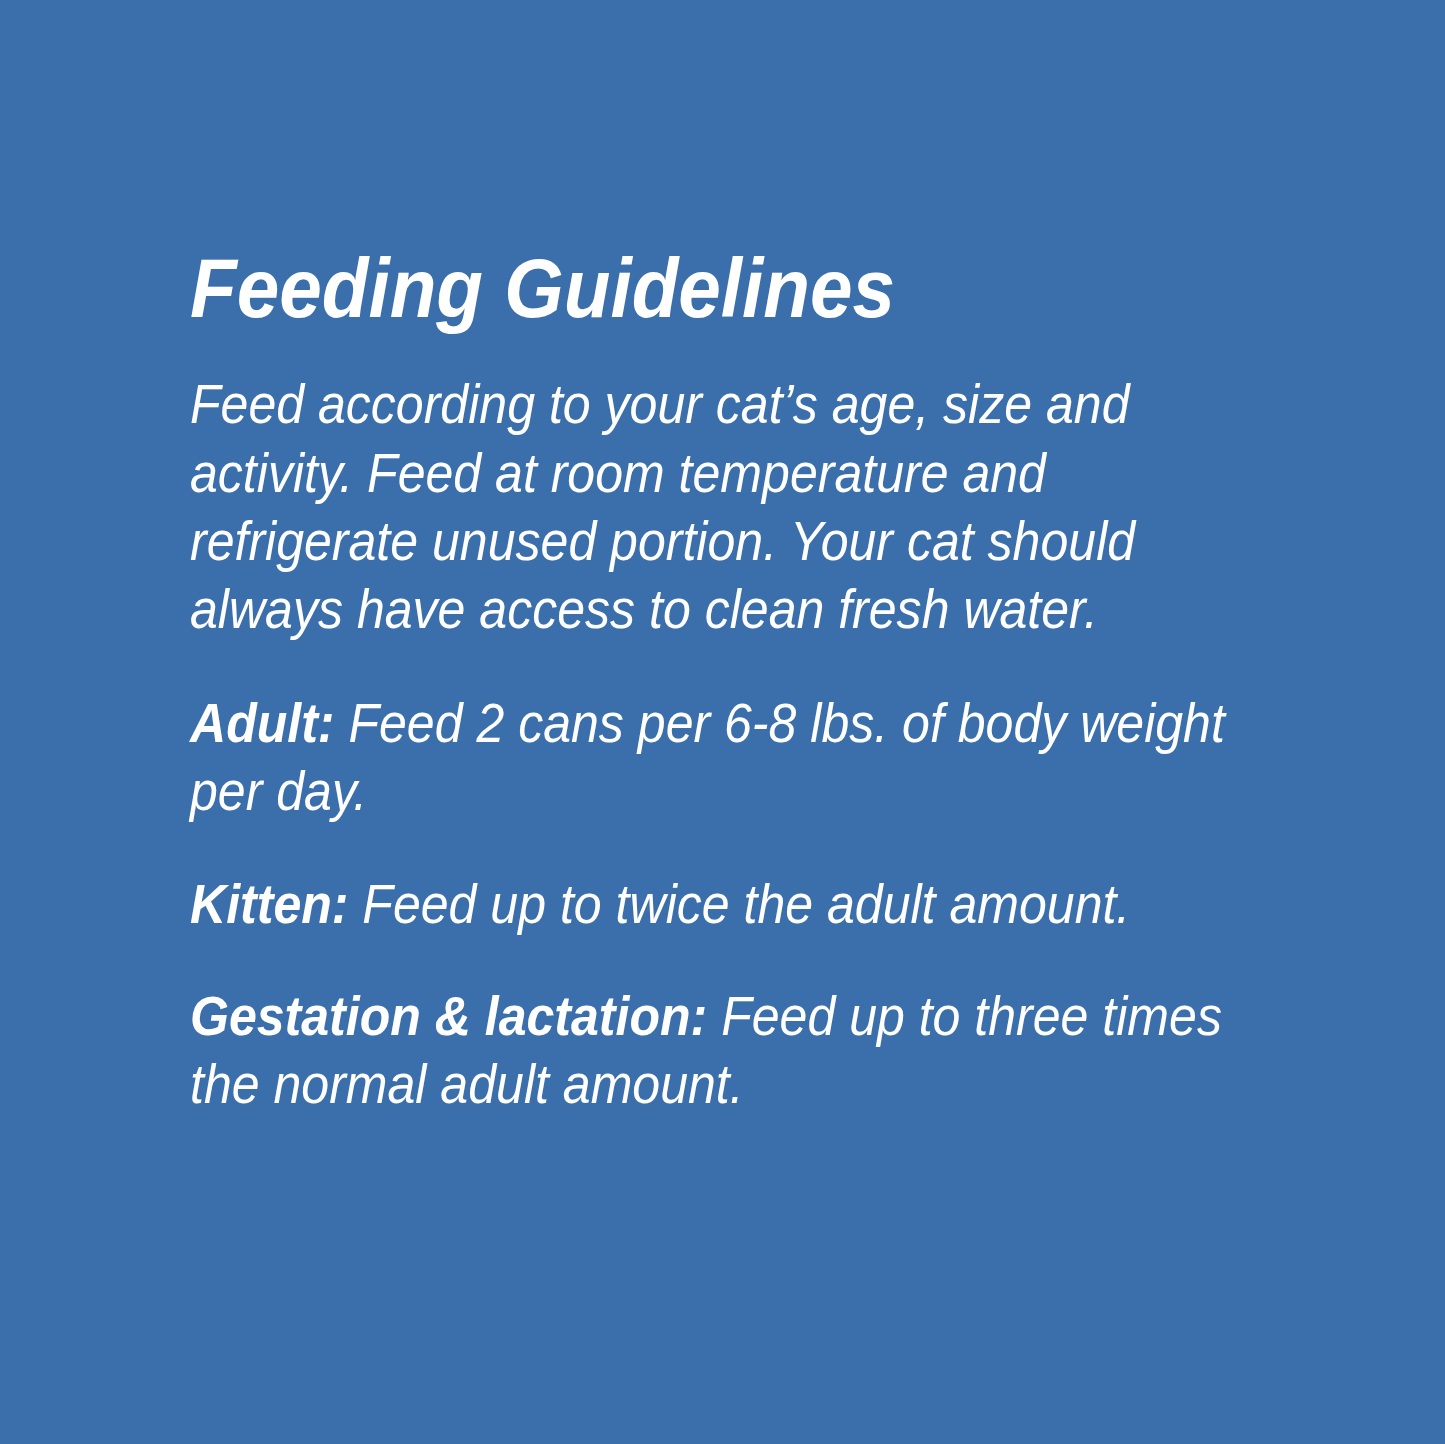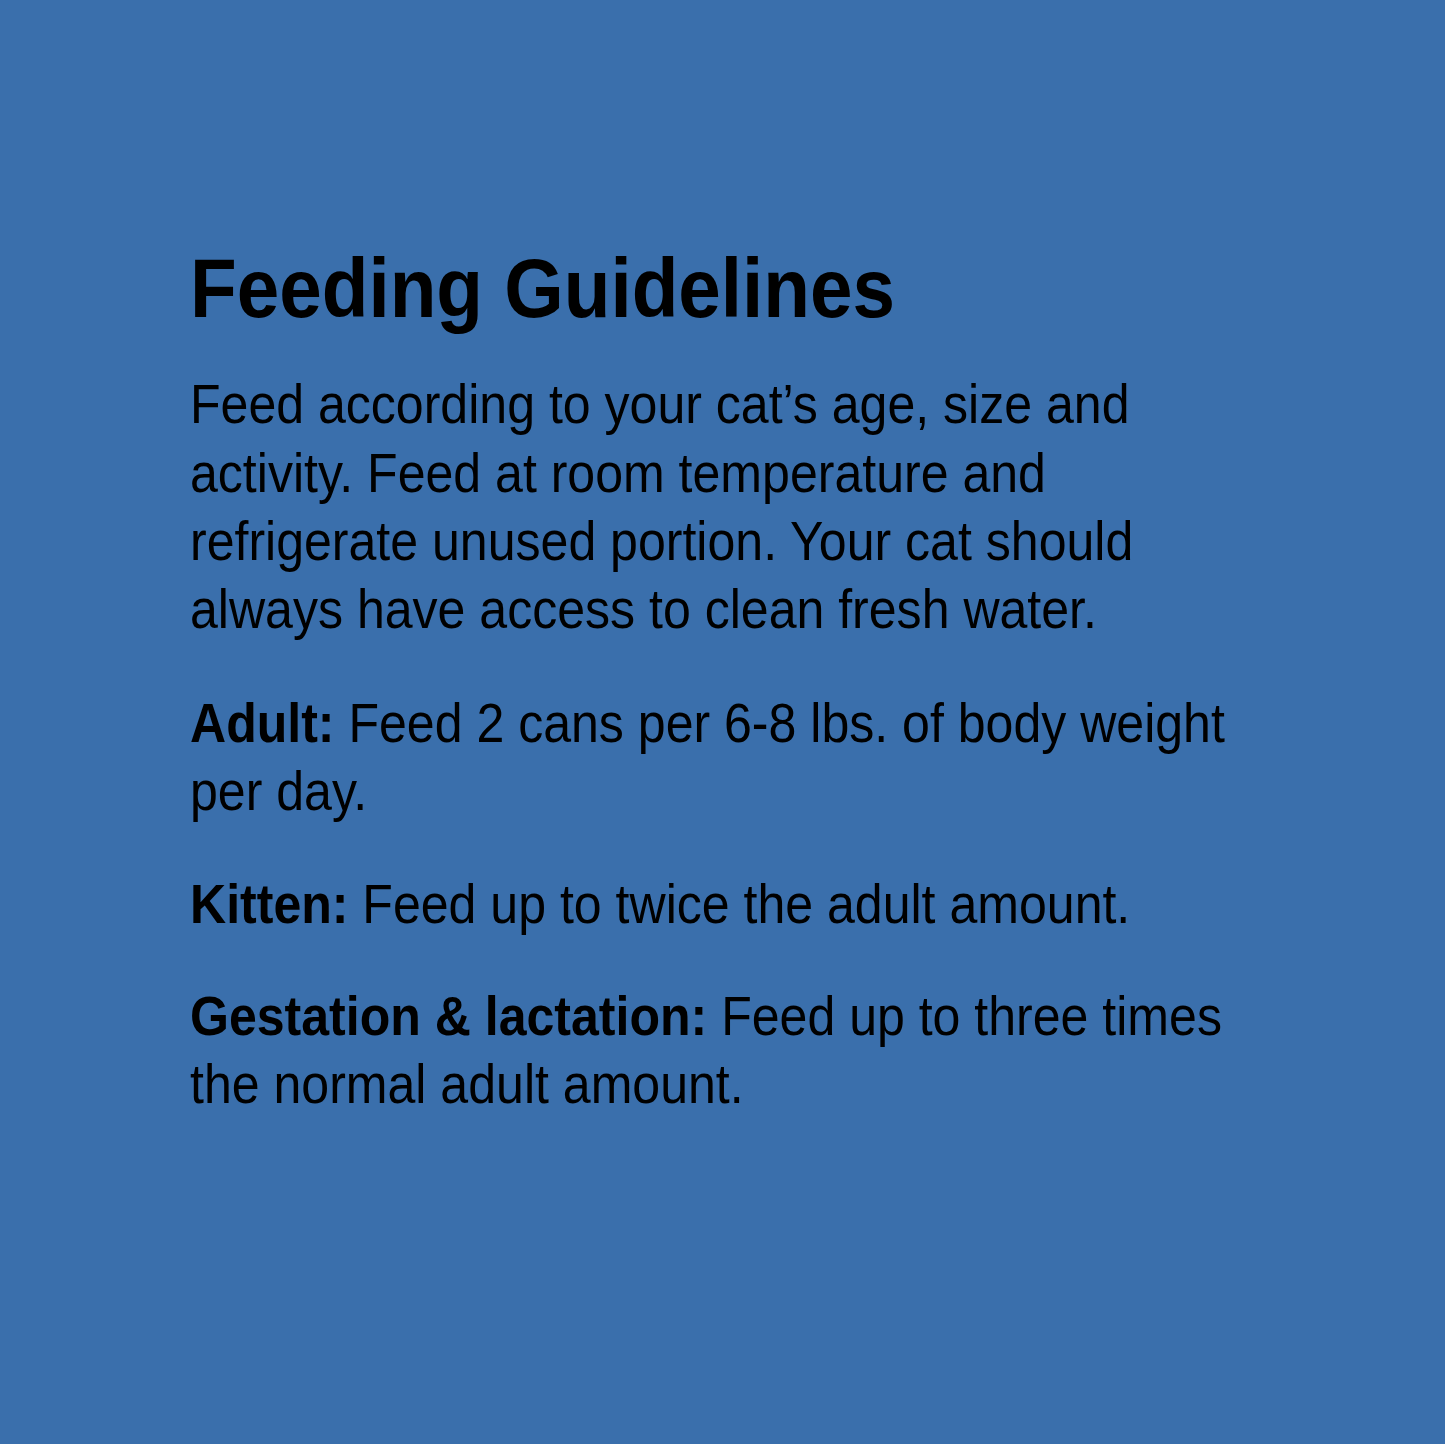--- a/index.html
+++ b/index.html
@@ -12,21 +12,22 @@
       background: #3a6fac;
       overflow: hidden;
       font-family: "Liberation Sans", sans-serif;
     }
     .panel {
       box-sizing: border-box;
       width: 1445px;
       height: 1444px;
       padding: 242px 0 2px 190px;
       background: #3a6fac;
-      color: #000000;
+      color: #ffffff;
+      font-style: italic;
     }
     
     .content {
       width: 1170px;
       transform: scaleX(0.91);
       transform-origin: left top;
     }
     .title {
       font-size: 84px;
       line-height: 1.1;

